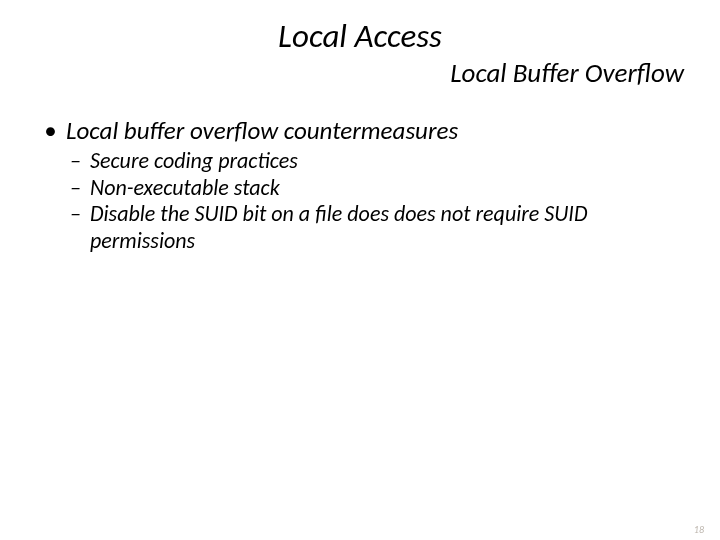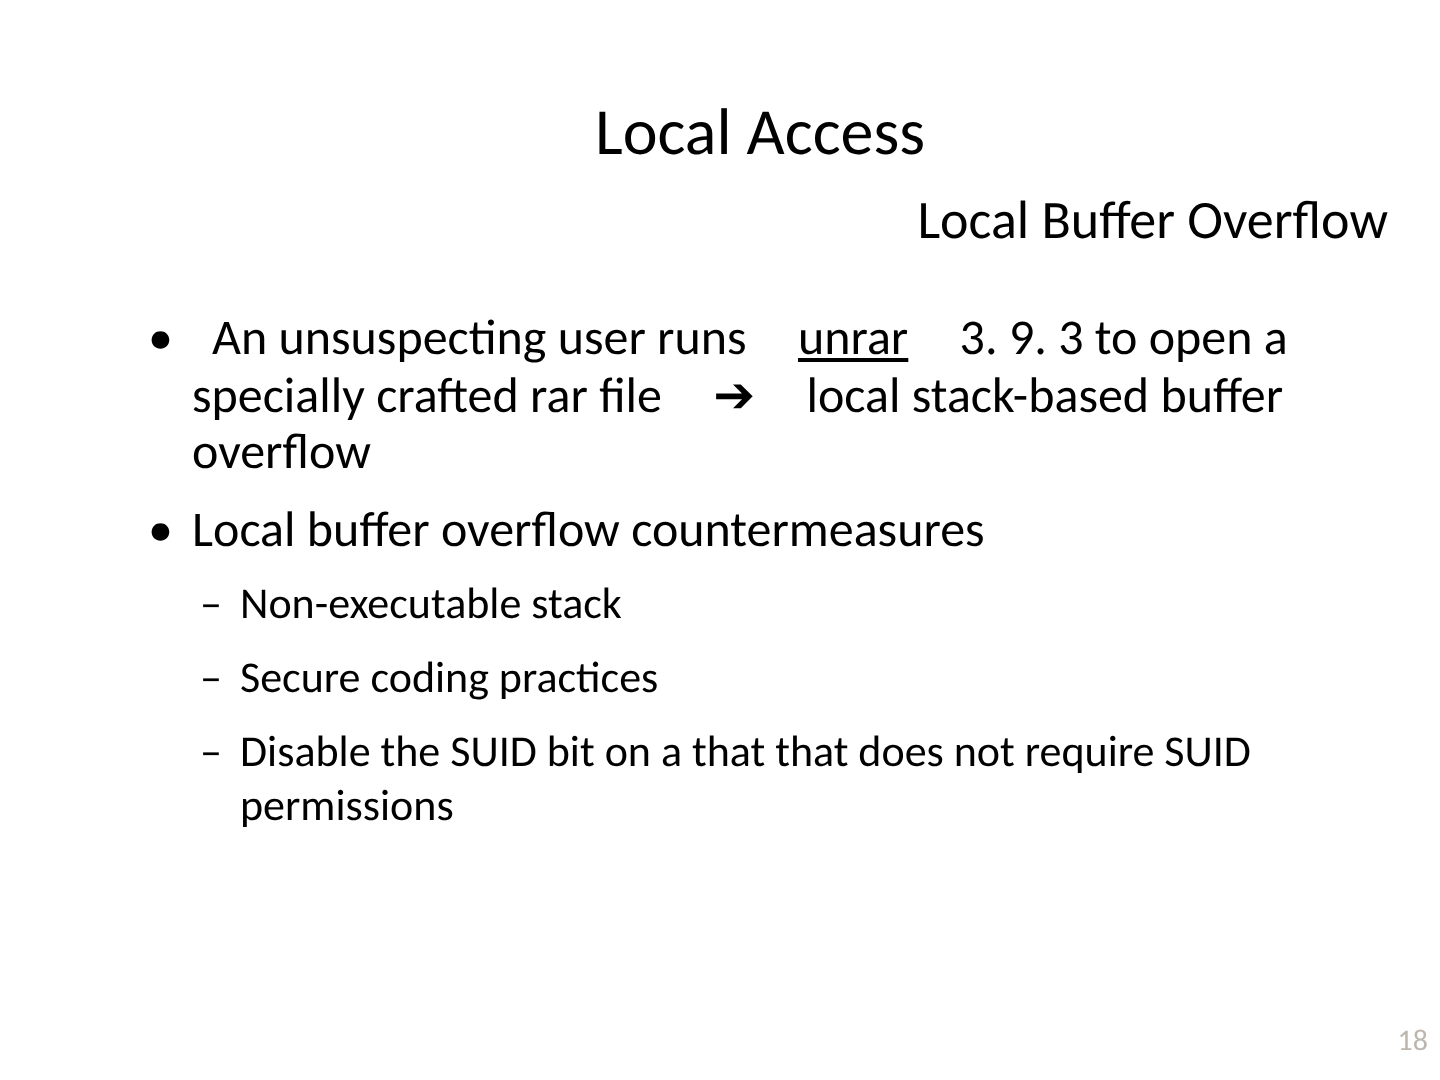--- a/index.html
+++ b/index.html
@@ -1,15 +1,15 @@
 <!DOCTYPE html>
 <html><head>
 <meta charset="utf-8">
 <style>
-  * { margin: 10px; padding: 0; box-sizing: border-box; }
+  * { margin: 0; padding: 0; box-sizing: border-box; font-style: italic; }
   html, body { width: 720px; height: 540px; }
   body {
     font-family: Calibri, "Segoe UI", Arial, sans-serif;
     color: #000;
     background: #fff;
     position: relative;
     padding: 18px 36px 0 36px;
   }
   .title {
     text-align: center;
@@ -59,37 +59,34 @@
   }
   ul.sub > li::before {
     content: "–";
     position: absolute;
     left: 0;
     top: 0;
   }
   .pagenum {
     position: absolute;
     right: 16px;
-    bottom: 20px;
-    font-size: 15px;
+    bottom: 4px;
+    font-size: 10px;
     color: #bdb6ae;
   }
 </style>
 </head>
 <body>
 
 <h1 class="title">Local Access</h1>
 <h2 class="subtitle">Local Buffer Overflow</h2>
 
 <ul class="main">
-  <li>
-    <span>An unsuspecting user runs </span><span class="underline">unrar</span><span> 3. 9. 3 to open a specially crafted rar file </span><span class="arrow">➔</span><span> local stack-based buffer overflow</span>
-  </li>
   <li>Local buffer overflow countermeasures</li>
 </ul>
 
 <ul class="sub">
+  <li>Secure coding practices</li>
   <li>Non-executable stack</li>
-  <li>Secure coding practices</li>
-  <li>Disable the SUID bit on a that that does not require SUID permissions</li>
+  <li>Disable the SUID bit on a file does does not require SUID permissions</li>
 </ul>
 
 <div class="pagenum">18</div>
 
 </body></html>

